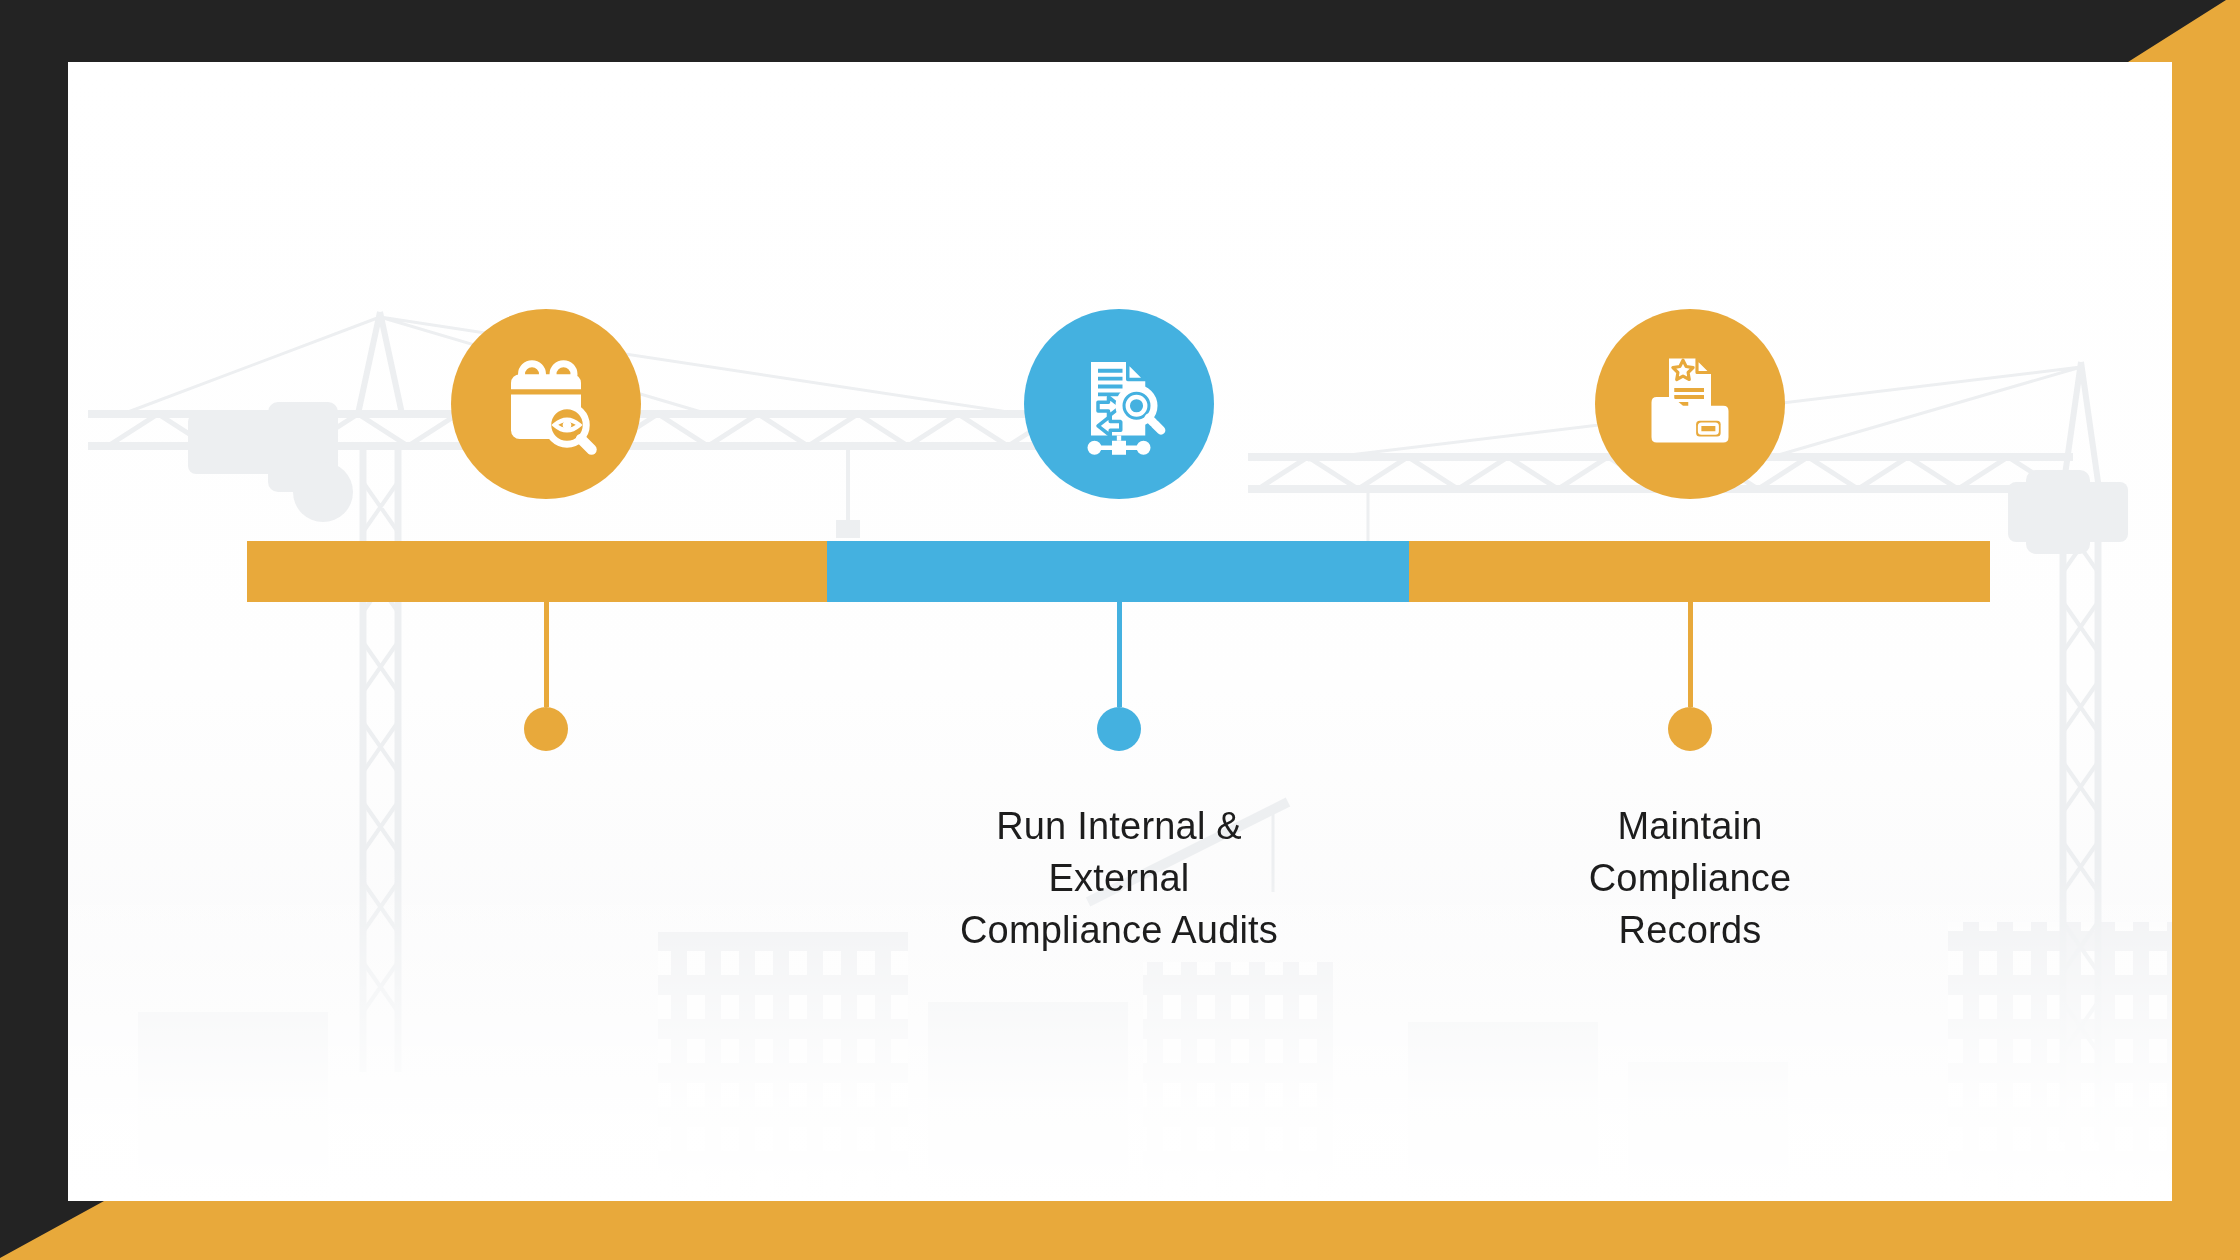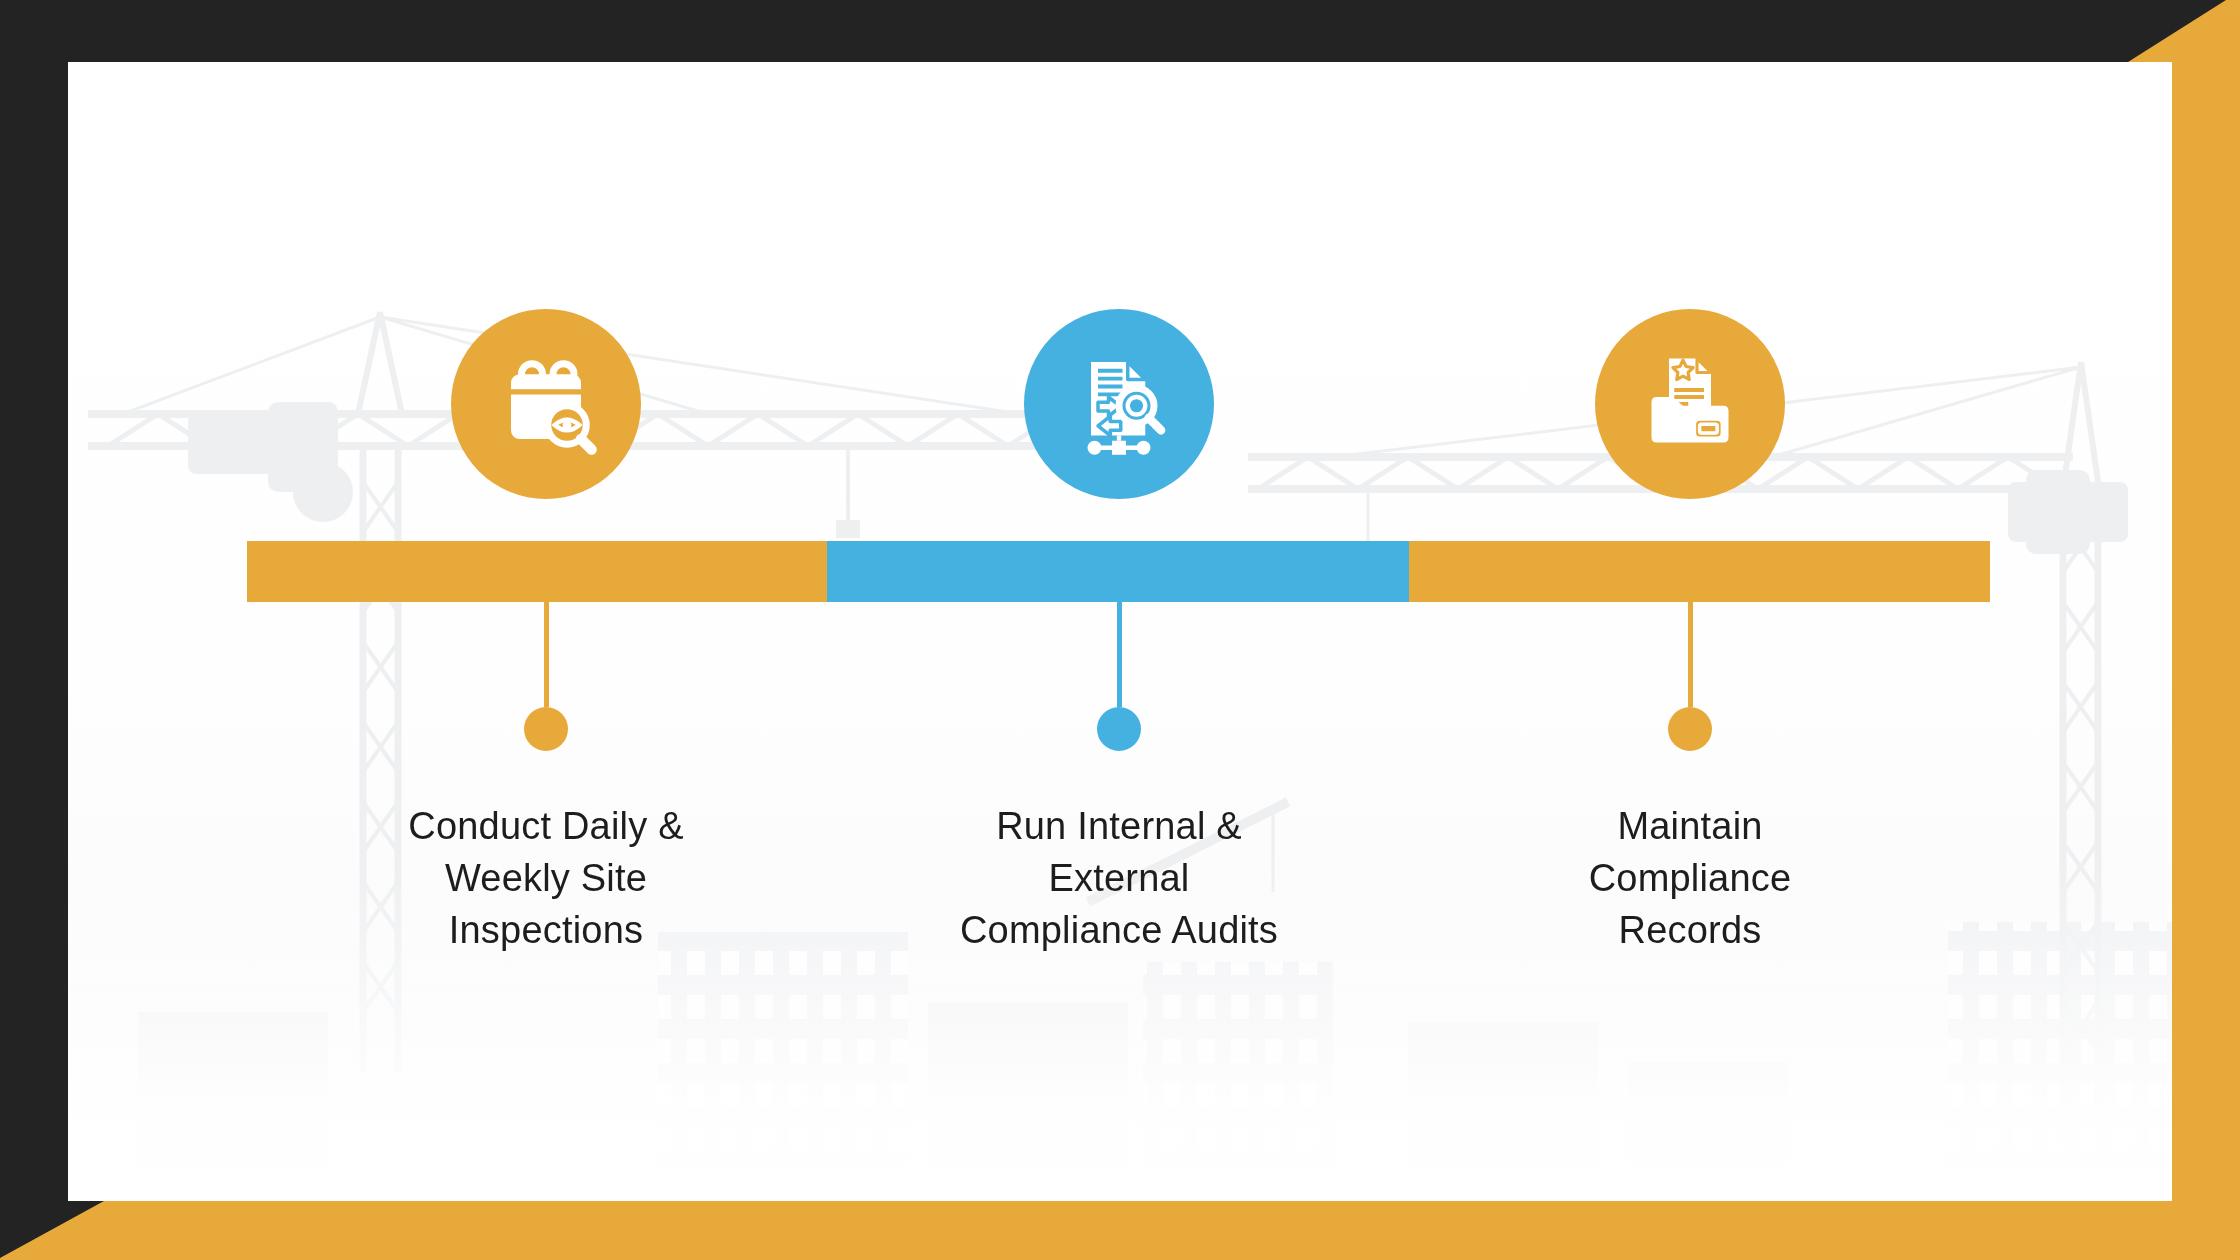--- a/index.html
+++ b/index.html
@@ -117,23 +117,20 @@
           <rect x="12" y="15" width="40" height="37" rx="5" fill="#fff"></rect>
           <path d="M12 25 H52" stroke="currentColor" stroke-width="3"></path>
           <circle cx="44" cy="44" r="11" fill="currentColor" stroke="#fff" stroke-width="4"></circle>
           <path d="M37 44 Q44 38 51 44 Q44 50 37 44 Z" fill="none" stroke="#fff" stroke-width="2.5"></path>
           <circle cx="44" cy="44" r="2.5" fill="#fff"></circle>
           <path d="M52 52 L58 58" stroke="#fff" stroke-width="6" stroke-linecap="round"></path>
         </svg>
       </div>
       <div class="connector"></div>
       <div class="dot"></div>
-      <div class="title">Conduct Daily &amp;
-Weekly Site
-Inspections</div>
     </div>
 
     <div class="step p2" style="--c: #E8A93B;">
       <div class="icon-circle">
         <svg width="112" height="112" viewBox="0 0 64 64">
           <path d="M20 6 H36 L44 14 V34 H20 Z" fill="#fff"></path>
           <path d="M36 6 L44 14 H36 Z" fill="#fff" stroke="currentColor" stroke-width="1.8" stroke-linejoin="round"></path>
           <path d="m28 7 1.8 3.6 4 .6-2.9 2.8.7 4-3.6-1.9-3.6 1.9.7-4-2.9-2.8 4-.6z" fill="#fff" stroke="currentColor" stroke-width="1.8" stroke-linejoin="round"></path>
           <path d="M23 24 H40 M23 28 H40 M23 32 H31" stroke="currentColor" stroke-width="2.4"></path>
           <path d="M10 31 q0 -3 3 -3 h9 l6 5 h23 q3 0 3 3 v15 q0 3 -3 3 H13 q-3 0 -3 -3 z" fill="#fff"></path>

